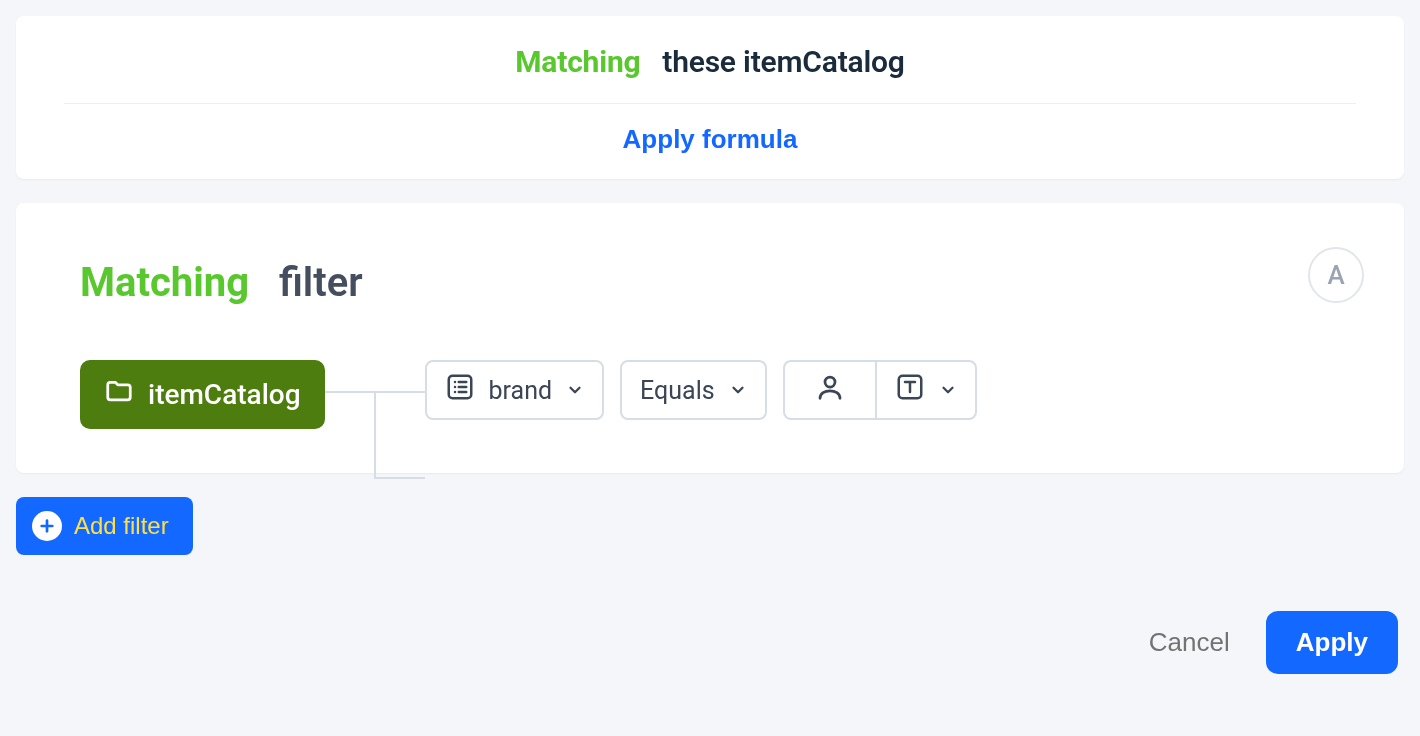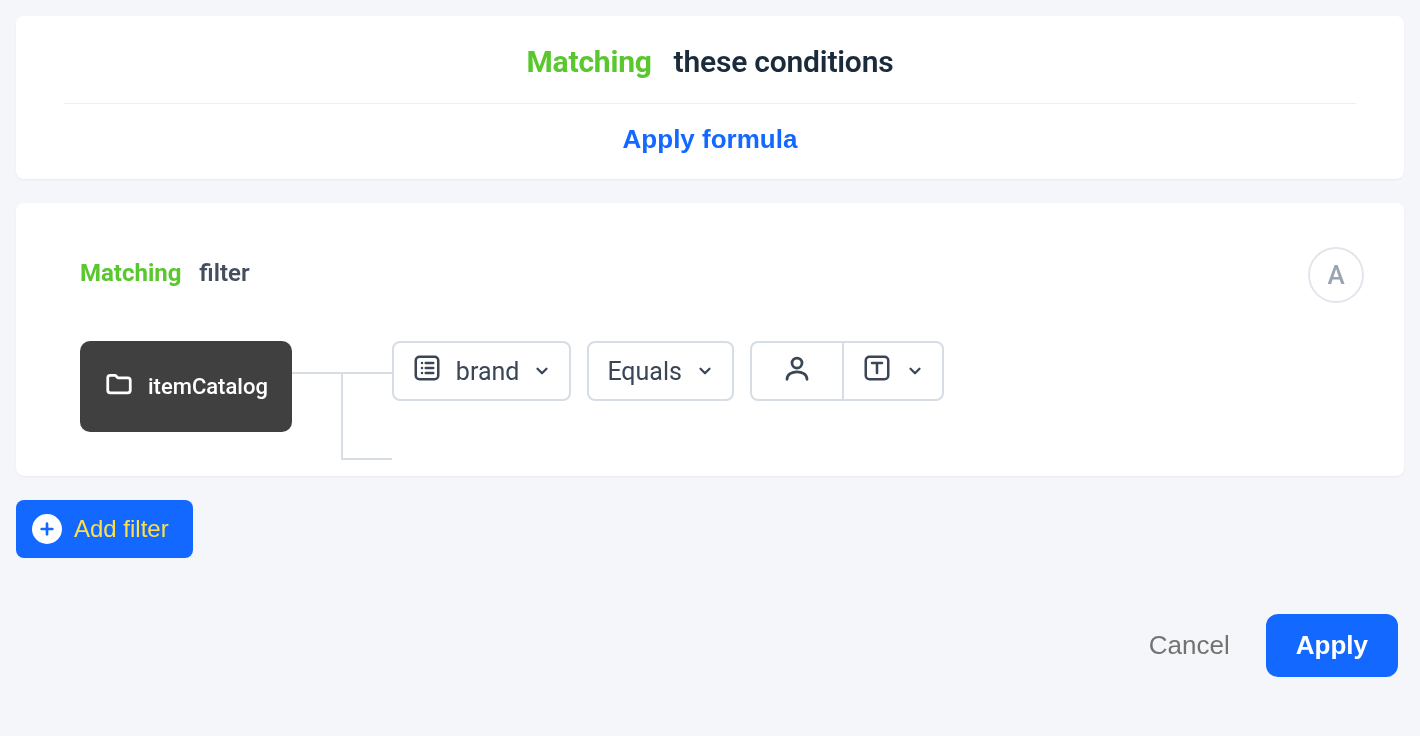--- a/index.html
+++ b/index.html
@@ -44,21 +44,21 @@
       font-weight: 600;
       cursor: pointer;
       background: none;
       border: none;
     }
     .filter-card {
       padding: 56px 64px 44px 64px;
       position: relative;
     }
     .filter-title {
-      font-size: 24px;
+      font-size: 40px;
       font-weight: 600;
     }
     .filter-title .sub {
       color: #444e5e;
       font-weight: 600;
     }
     .badge-a {
       position: absolute;
       top: 44px;
       right: 40px;
@@ -72,28 +72,28 @@
       color: #9aa4b2;
       font-size: 26px;
       font-weight: 500;
     }
     .filter-row {
       display: flex;
       align-items: flex-start;
       margin-top: 54px;
     }
     .catalog-pill {
-      background: #404040;
+      background: #4d7c0f;
       color: #fff;
       border-radius: 10px;
-      padding: 28px 24px;
+      padding: 16px 24px;
       display: flex;
       align-items: center;
       gap: 14px;
-      font-size: 22px;
+      font-size: 28px;
       font-weight: 500;
     }
     .connector {
       width: 100px;
       flex-shrink: 0;
       position: relative;
     }
     .connector-svg {
       position: absolute;
       left: 0;
@@ -224,21 +224,21 @@
 </head>
 <body>
 
 
 
 
 <div class="card header-card">
   <div class="header-title">
     <span class="matching">Matching</span>
     <span>&nbsp;</span>
-    <span>these conditions</span>
+    <span>these itemCatalog</span>
   </div>
   <div class="divider"></div>
   <button class="change-formula">Apply formula</button>
 </div>
 
 
 <div class="card filter-card">
   <div class="filter-title">
     <span class="matching">Matching</span>
     <span>&nbsp;</span>

